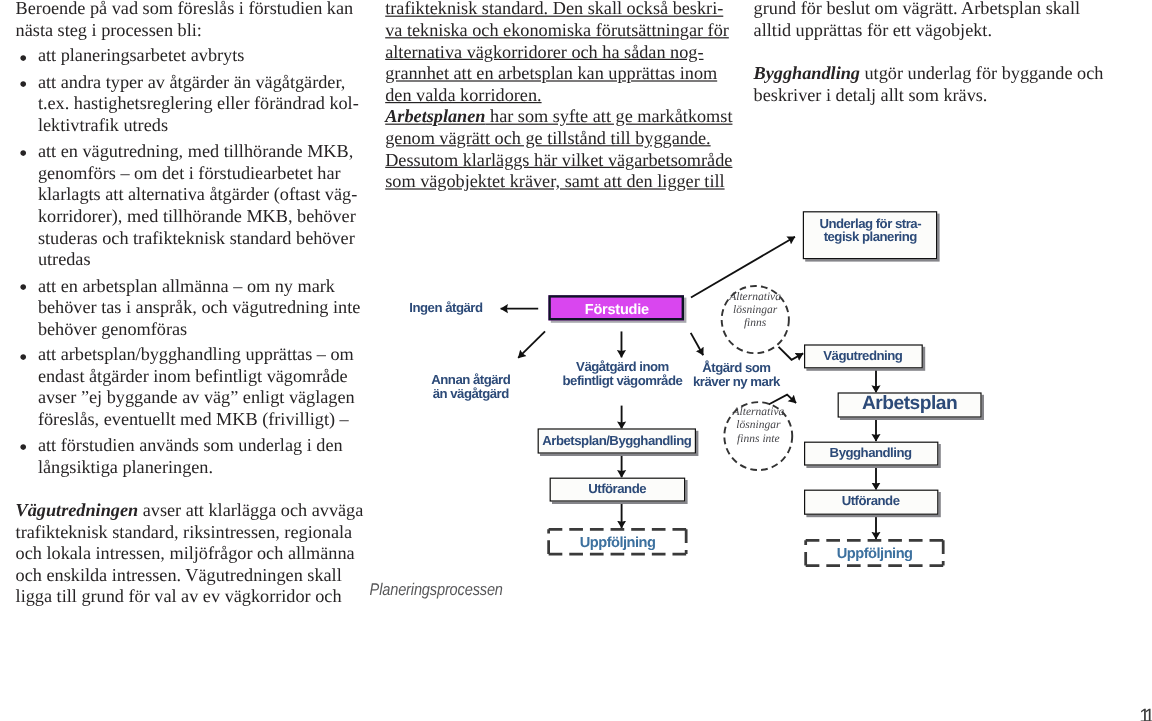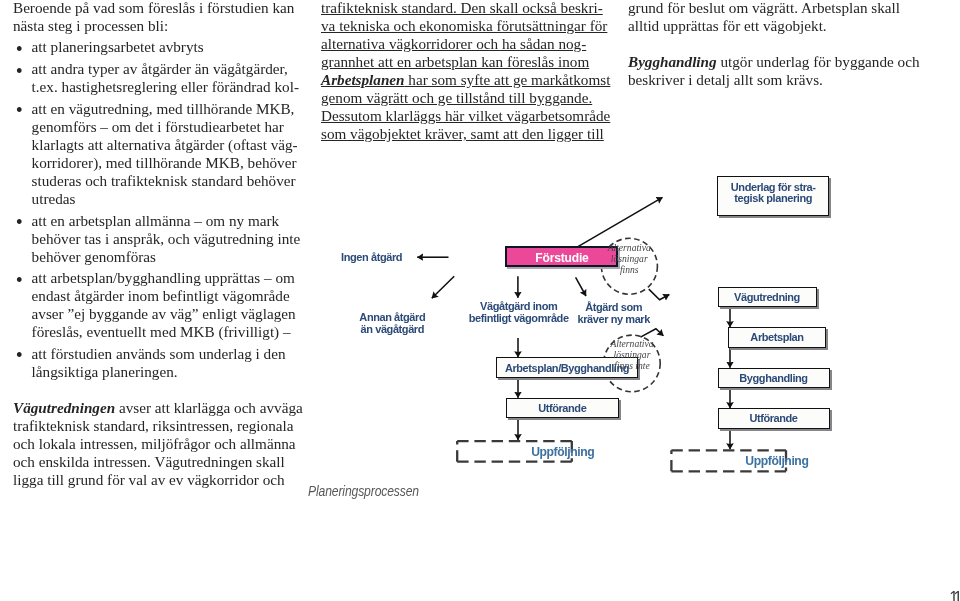--- a/index.html
+++ b/index.html
@@ -17,45 +17,45 @@
   .spacer{height:18.05px;}
   .lead{font-weight:bold;font-style:italic;}
   .para .lead + span .ln:first-child{display:inline;}
   .para .lead{float:none;}
 
   
   #fig{position:absolute;left:0;top:0;width:960px;height:601px;}
   .node{position:absolute;box-sizing:border-box;display:flex;align-items:center;justify-content:center;
         text-align:center;font-family:"Liberation Sans",sans-serif;font-weight:bold;letter-spacing:-0.42px;}
   .nbox{background:#fcfcfa;border:1.4px solid #111;color:#2c4a78;box-shadow:2.0px 2.0px 0 0 #85858a;}
-  .nprim{background:#ec4899;border:2px solid #0d1526;color:#fff;box-shadow:2.0px 2.0px 0 0 #a8a8ae;}
+  .nprim{background:#d946ef;border:2px solid #0d1526;color:#fff;box-shadow:2.0px 2.0px 0 0 #a8a8ae;}
   .ndash{background:transparent;border:none;color:#3d719f;}
   .lbl{position:absolute;font-family:"Liberation Sans",sans-serif;font-weight:bold;color:#2c4a78;
        text-align:center;line-height:12.2px;letter-spacing:-0.42px;}
   .circ{position:absolute;border-radius:50%;
         font-family:"Liberation Serif",serif;font-style:italic;color:#46464a;text-align:center;
         display:flex;align-items:flex-start;justify-content:center;line-height:11.4px;}
   .caption{position:absolute;font-family:"Liberation Sans",sans-serif;font-style:italic;color:#58585a;
            font-size:14.1px;left:308.4px;top:483.0px;letter-spacing:-0.15px;
            transform:scaleX(0.862);transform-origin:0 0;white-space:nowrap;}
   .pageno{position:absolute;font-family:"Liberation Sans",sans-serif;color:#3a3a3a;
           left:949.3px;top:590.0px;font-size:16px;line-height:15px;letter-spacing:-3.6px;}
   #fig-lines{position:absolute;left:0;top:0;}
   .node span,.lbl span,.circ span{display:block;white-space:nowrap;}
-  .node{white-space:nowrap;margin-left:48px;}
+  .node{white-space:nowrap;}
   #n-underlag{flex-direction:column;}
 
   #n-forstudie{left:457px;top:246.2px;width:112.5px;height:21.2px;font-size:12.1px;letter-spacing:-0.2px;padding-top:1.6px;padding-left:1.5px;}
   #n-underlag{left:669.2px;top:176px;width:112px;height:40.2px;font-size:11px;line-height:10.9px;padding-bottom:6px;}
   #n-vagutredning{left:669.5px;top:286.5px;width:99px;height:20.5px;font-size:11px;}
-  #n-arbetsplan{left:680px;top:327px;width:98px;height:20.5px;font-size:11px;}
+  #n-arbetsplan{left:698px;top:327px;width:120px;height:20.5px;font-size:16px;}
   #n-bygghandling{left:669.5px;top:367.5px;width:112px;height:20.5px;font-size:11px;}
   #n-utforande-r{left:669.5px;top:408px;width:112px;height:20.5px;font-size:11px;}
   #n-uppfoljning-r{left:670.2px;top:449.1px;width:117.4px;height:23.6px;font-size:12.2px;}
-  #n-apbh{left:448px;top:357px;width:142px;height:21px;font-size:11px;}
+  #n-apbh{left:448px;top:357px;width:132px;height:21px;font-size:11px;}
   #n-utforande-l{left:457.8px;top:397.5px;width:113px;height:20.5px;font-size:11px;}
   #n-uppfoljning-l{left:456.2px;top:439.9px;width:117px;height:23.5px;font-size:12.2px;}
 
   #l-ingen{left:335.6px;top:251.3px;width:72px;font-size:11px;}
   #l-annan{left:351.3px;top:311.2px;width:82px;font-size:11px;}
   #l-vagatgard{left:468.7px;top:300.2px;width:100px;font-size:11px;}
   #l-atgard{left:575.7px;top:300.6px;width:76px;font-size:11px;}
 
   #c-finns{left:601px;top:241.5px;width:56.5px;height:56px;font-size:9.6px;}
   #c-finns-inte{left:603.5px;top:337.5px;width:57px;height:57px;font-size:9.6px;}
@@ -65,36 +65,37 @@
 
 <div id="page">
 
   <div class="col c1">
     <div class="para">
         <span class="ln">Beroende på vad som föreslås i förstudien kan</span>
         <span class="ln">nästa steg i processen bli:</span>
       </div>
     <div class="bullets">
         <div class="bullet"><span class="dot">•</span><span class="btxt"><span class="ln">att planeringsarbetet avbryts</span></span></div>
-        <div class="bullet"><span class="dot">•</span><span class="btxt"><span class="ln">att andra typer av åtgärder än vägåtgärder,</span><span class="ln">t.ex. hastighetsreglering eller förändrad kol-</span></span></div>
+        <div class="bullet"><span class="dot">•</span><span class="btxt"><span class="ln">att andra typer av åtgärder än vägåtgärder,</span><span class="ln">t.ex. hastighetsreglering eller förändrad kol-</span><span class="ln">lektivtrafik utreds</span></span></div>
         <div class="bullet"><span class="dot">•</span><span class="btxt"><span class="ln">att en vägutredning, med tillhörande MKB,</span><span class="ln">genomförs – om det i förstudiearbetet har</span><span class="ln">klarlagts att alternativa åtgärder (oftast väg-</span><span class="ln">korridorer), med tillhörande MKB, behöver</span><span class="ln">studeras och trafikteknisk standard behöver</span><span class="ln">utredas</span></span></div>
         <div class="bullet"><span class="dot">•</span><span class="btxt"><span class="ln">att en arbetsplan allmänna – om ny mark</span><span class="ln">behöver tas i anspråk, och vägutredning inte</span><span class="ln">behöver genomföras</span></span></div>
         <div class="bullet"><span class="dot">•</span><span class="btxt"><span class="ln">att arbetsplan/bygghandling upprättas – om</span><span class="ln">endast åtgärder inom befintligt vägområde</span><span class="ln">avser ”ej byggande av väg” enligt väglagen</span><span class="ln">föreslås, eventuellt med MKB (frivilligt) –</span></span></div>
         <div class="bullet"><span class="dot">•</span><span class="btxt"><span class="ln">att förstudien används som underlag i den</span><span class="ln">långsiktiga planeringen.</span></span></div>
       </div>
     <div class="spacer"></div>
     <div class="para"><span class="lead">Vägutredningen</span><span><span class="ln"> avser att klarlägga och avväga</span><span class="ln">trafikteknisk standard, riksintressen, regionala</span><span class="ln">och lokala intressen, miljöfrågor och allmänna</span><span class="ln">och enskilda intressen. Vägutredningen skall</span><span class="ln">ligga till grund för val av ev vägkorridor och</span></span></div>
   </div>
 
   <div class="col c2">
     <div class="para">
         <span class="ln">trafikteknisk standard. Den skall också beskri-</span>
         <span class="ln">va tekniska och ekonomiska förutsättningar för</span>
         <span class="ln">alternativa vägkorridorer och ha sådan nog-</span>
-        <span class="ln">grannhet att en arbetsplan kan föreslås inom</span>
+        <span class="ln">grannhet att en arbetsplan kan upprättas inom</span>
+        <span class="ln">den valda korridoren.</span>
       </div>
     <div class="para"><span class="lead">Arbetsplanen</span><span><span class="ln"> har som syfte att ge markåtkomst</span><span class="ln">genom vägrätt och ge tillstånd till byggande.</span><span class="ln">Dessutom klarläggs här vilket vägarbetsområde</span><span class="ln">som vägobjektet kräver, samt att den ligger till</span></span></div>
   </div>
 
   <div class="col c3">
     <div class="para">
         <span class="ln">grund för beslut om vägrätt. Arbetsplan skall</span>
         <span class="ln">alltid upprättas för ett vägobjekt.</span>
       </div>
     <div class="spacer"></div>

